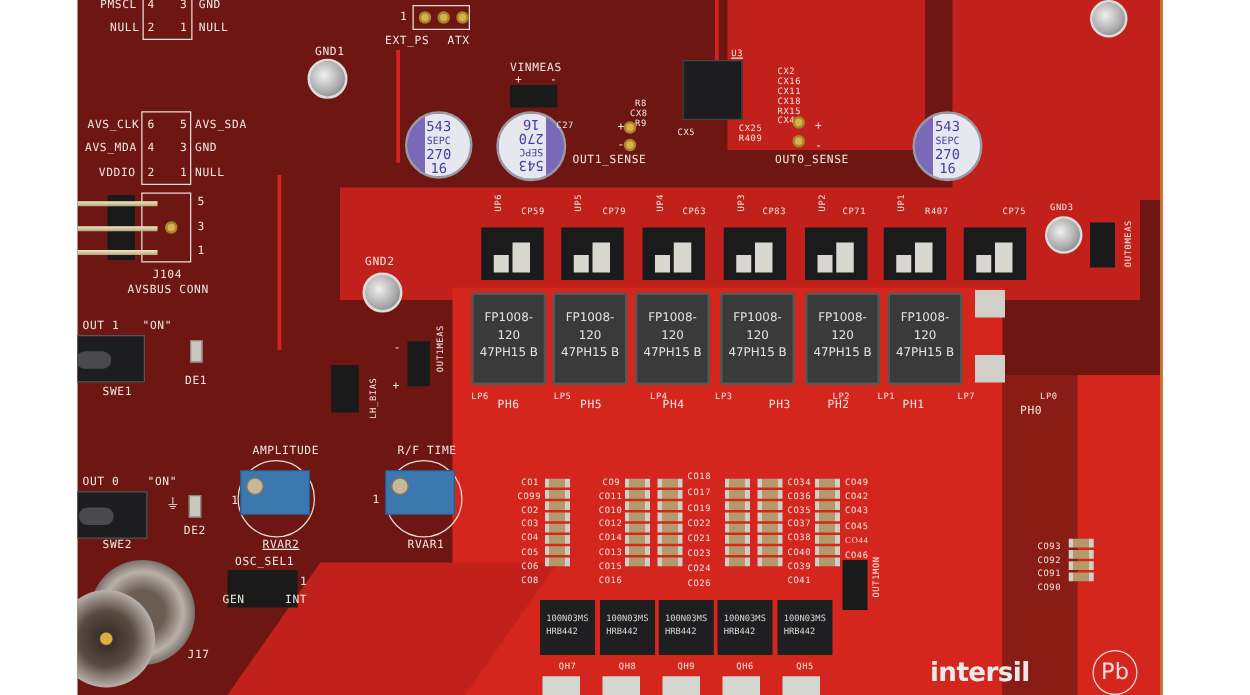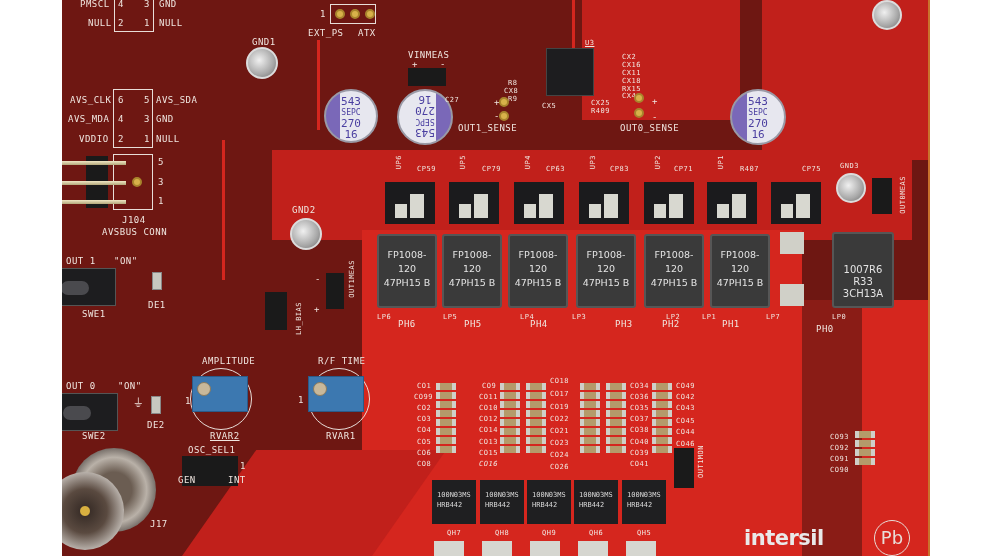--- a/index.html
+++ b/index.html
@@ -227,25 +227,20 @@
   <div class="inductor" style="left:582px;top:234px;">
       <div>FP1008-120</div>
       <div>47PH15 B</div>
     </div>
   <div class="inductor" style="left:648px;top:234px;">
       <div>FP1008-120</div>
       <div>47PH15 B</div>
     </div>
   <div style="position:absolute;left:718px;top:232px;width:24px;height:22px;background:#d0d0c8;"></div>
   <div style="position:absolute;left:718px;top:284px;width:24px;height:22px;background:#d0d0c8;"></div>
-  <div class="inductor" style="left:770px;top:232px;width:62px;height:76px;padding-top:30px;font-size:10px;line-height:12px;">
-    <div>1007R6</div>
-      <div>R33</div>
-      <div>3CH13A</div>
-  </div>
   <span class="silk small" style="left:315px;top:314px;">LP6</span>
   <span class="silk" style="left:336px;top:320px;">PH6</span>
   <span class="silk small" style="left:381px;top:314px;">LP5</span>
   <span class="silk" style="left:402px;top:320px;">PH5</span>
   <span class="silk small" style="left:446px;top:314px;margin-left:12px;">LP4</span>
   <span class="silk" style="left:468px;top:320px;">PH4</span>
   <span class="silk small" style="left:510px;top:314px;">LP3</span>
   <span class="silk" style="left:533px;top:320px;margin-left:20px;">PH3</span>
   <span class="silk small" style="left:575px;top:314px;margin-left:29px;">LP2</span>
   <span class="silk" style="left:600px;top:320px;">PH2</span>
@@ -376,21 +371,21 @@
   <span class="silk small" style="left:355px;top:450px;">CO6</span>
   <span class="silk small" style="left:355px;top:461px;">CO8</span>
 
   <span class="silk small" style="left:420px;top:383px;">CO9</span>
   <span class="silk small" style="left:417px;top:394px;">CO11</span>
   <span class="silk small" style="left:417px;top:405px;">CO10</span>
   <span class="silk small" style="left:417px;top:416px;">CO12</span>
   <span class="silk small" style="left:417px;top:427px;">CO14</span>
   <span class="silk small" style="left:417px;top:439px;">CO13</span>
   <span class="silk small" style="left:417px;top:450px;">CO15</span>
-  <span class="silk small" style="left:417px;top:461px;font-style:italic;">CO16</span>
+  <span class="silk small" style="left:417px;top:461px;">CO16</span>
 
   <span class="silk small" style="left:488px;top:378px;">CO18</span>
   <span class="silk small" style="left:488px;top:391px;">CO17</span>
   <span class="silk small" style="left:488px;top:404px;">CO19</span>
   <span class="silk small" style="left:488px;top:416px;">CO22</span>
   <span class="silk small" style="left:488px;top:428px;">CO21</span>
   <span class="silk small" style="left:488px;top:440px;">CO23</span>
   <span class="silk small" style="left:488px;top:452px;">CO24</span>
   <span class="silk small" style="left:488px;top:464px;">CO26</span>
 
@@ -400,21 +395,21 @@
   <span class="silk small" style="left:568px;top:416px;">CO37</span>
   <span class="silk small" style="left:568px;top:427px;">CO38</span>
   <span class="silk small" style="left:568px;top:439px;">CO40</span>
   <span class="silk small" style="left:568px;top:450px;">CO39</span>
   <span class="silk small" style="left:568px;top:461px;">CO41</span>
 
   <span class="silk small" style="left:614px;top:383px;">CO49</span>
   <span class="silk small" style="left:614px;top:394px;">CO42</span>
   <span class="silk small" style="left:614px;top:405px;">CO43</span>
   <span class="silk small" style="left:614px;top:418px;">CO45</span>
-  <span class="silk small" style="left:614px;top:429px;">CO44</span>
+  <span class="silk small" style="left:614px;top:429px;font-family:Liberation Serif, serif;">CO44</span>
   <span class="silk small" style="left:614px;top:441px;">CO46</span>
 
   <span class="silk small" style="left:768px;top:434px;">CO93</span>
   <span class="silk small" style="left:768px;top:445px;">CO92</span>
   <span class="silk small" style="left:768px;top:456px;">CO91</span>
   <span class="silk small" style="left:768px;top:467px;">CO90</span>
 
   <div class="header-blk" style="left:612px;top:448px;width:20px;height:40px;"></div>
   <span class="silk small vert" style="left:636px;top:445px;">OUT1MON</span>
 

